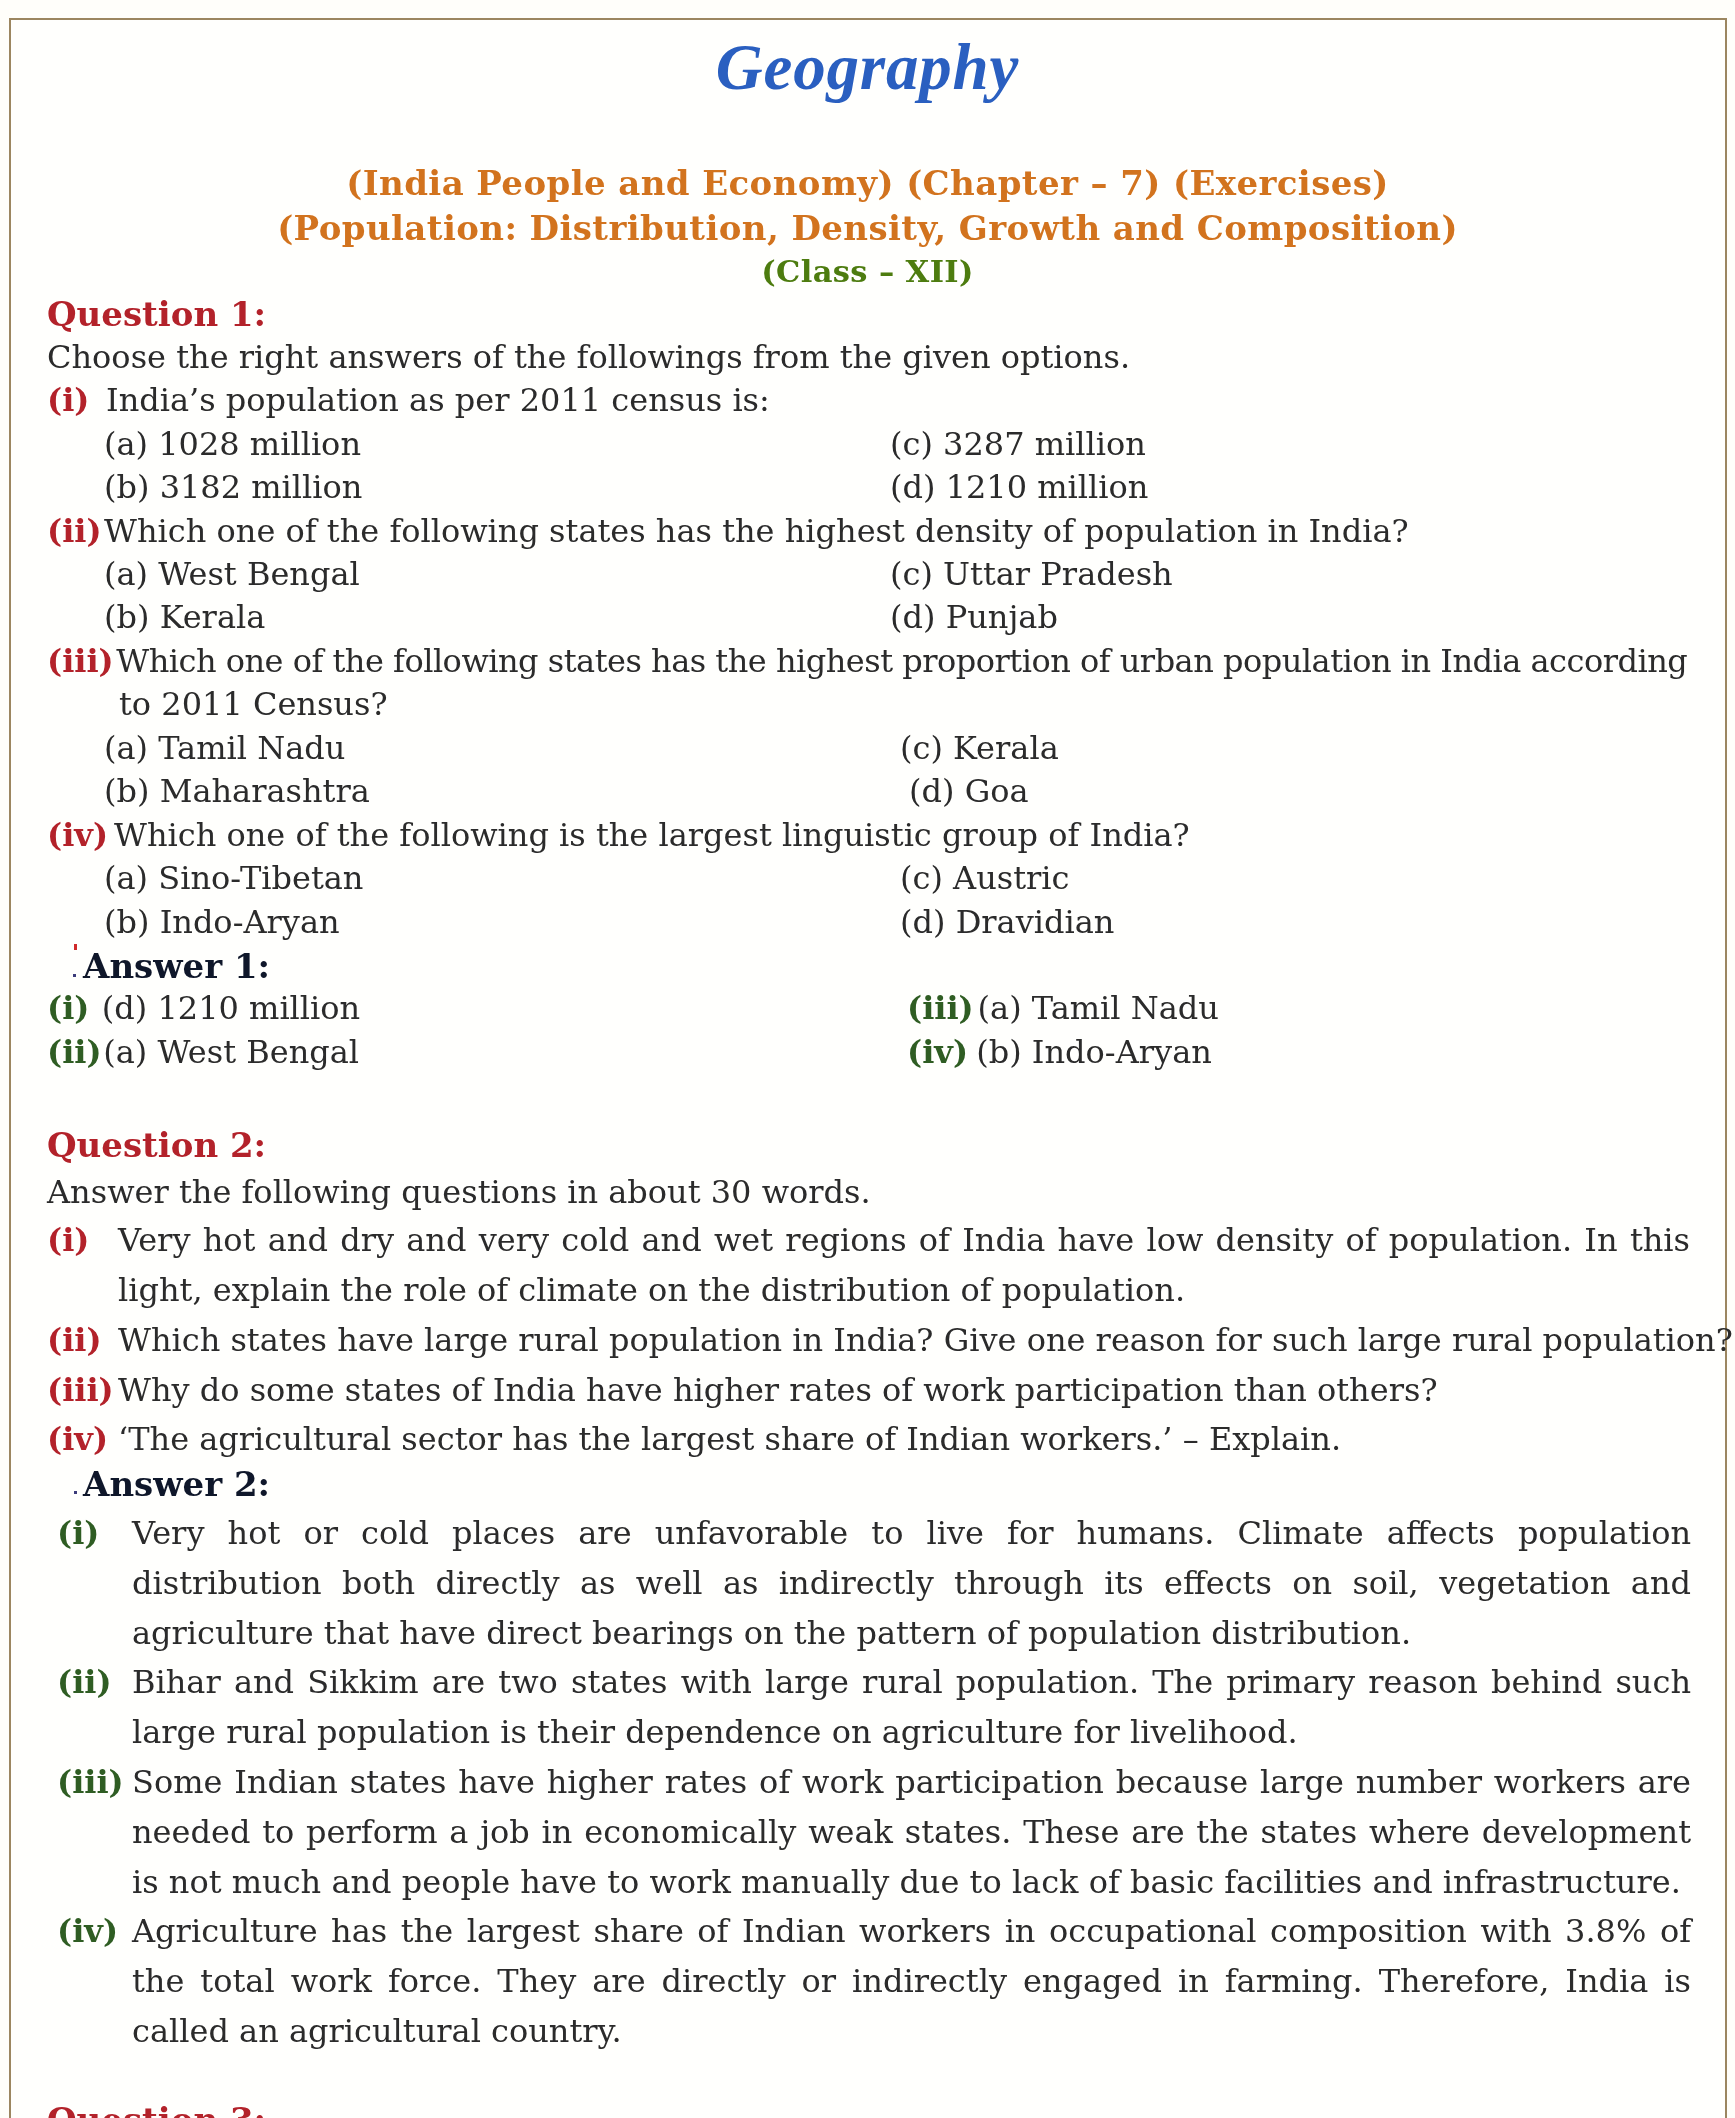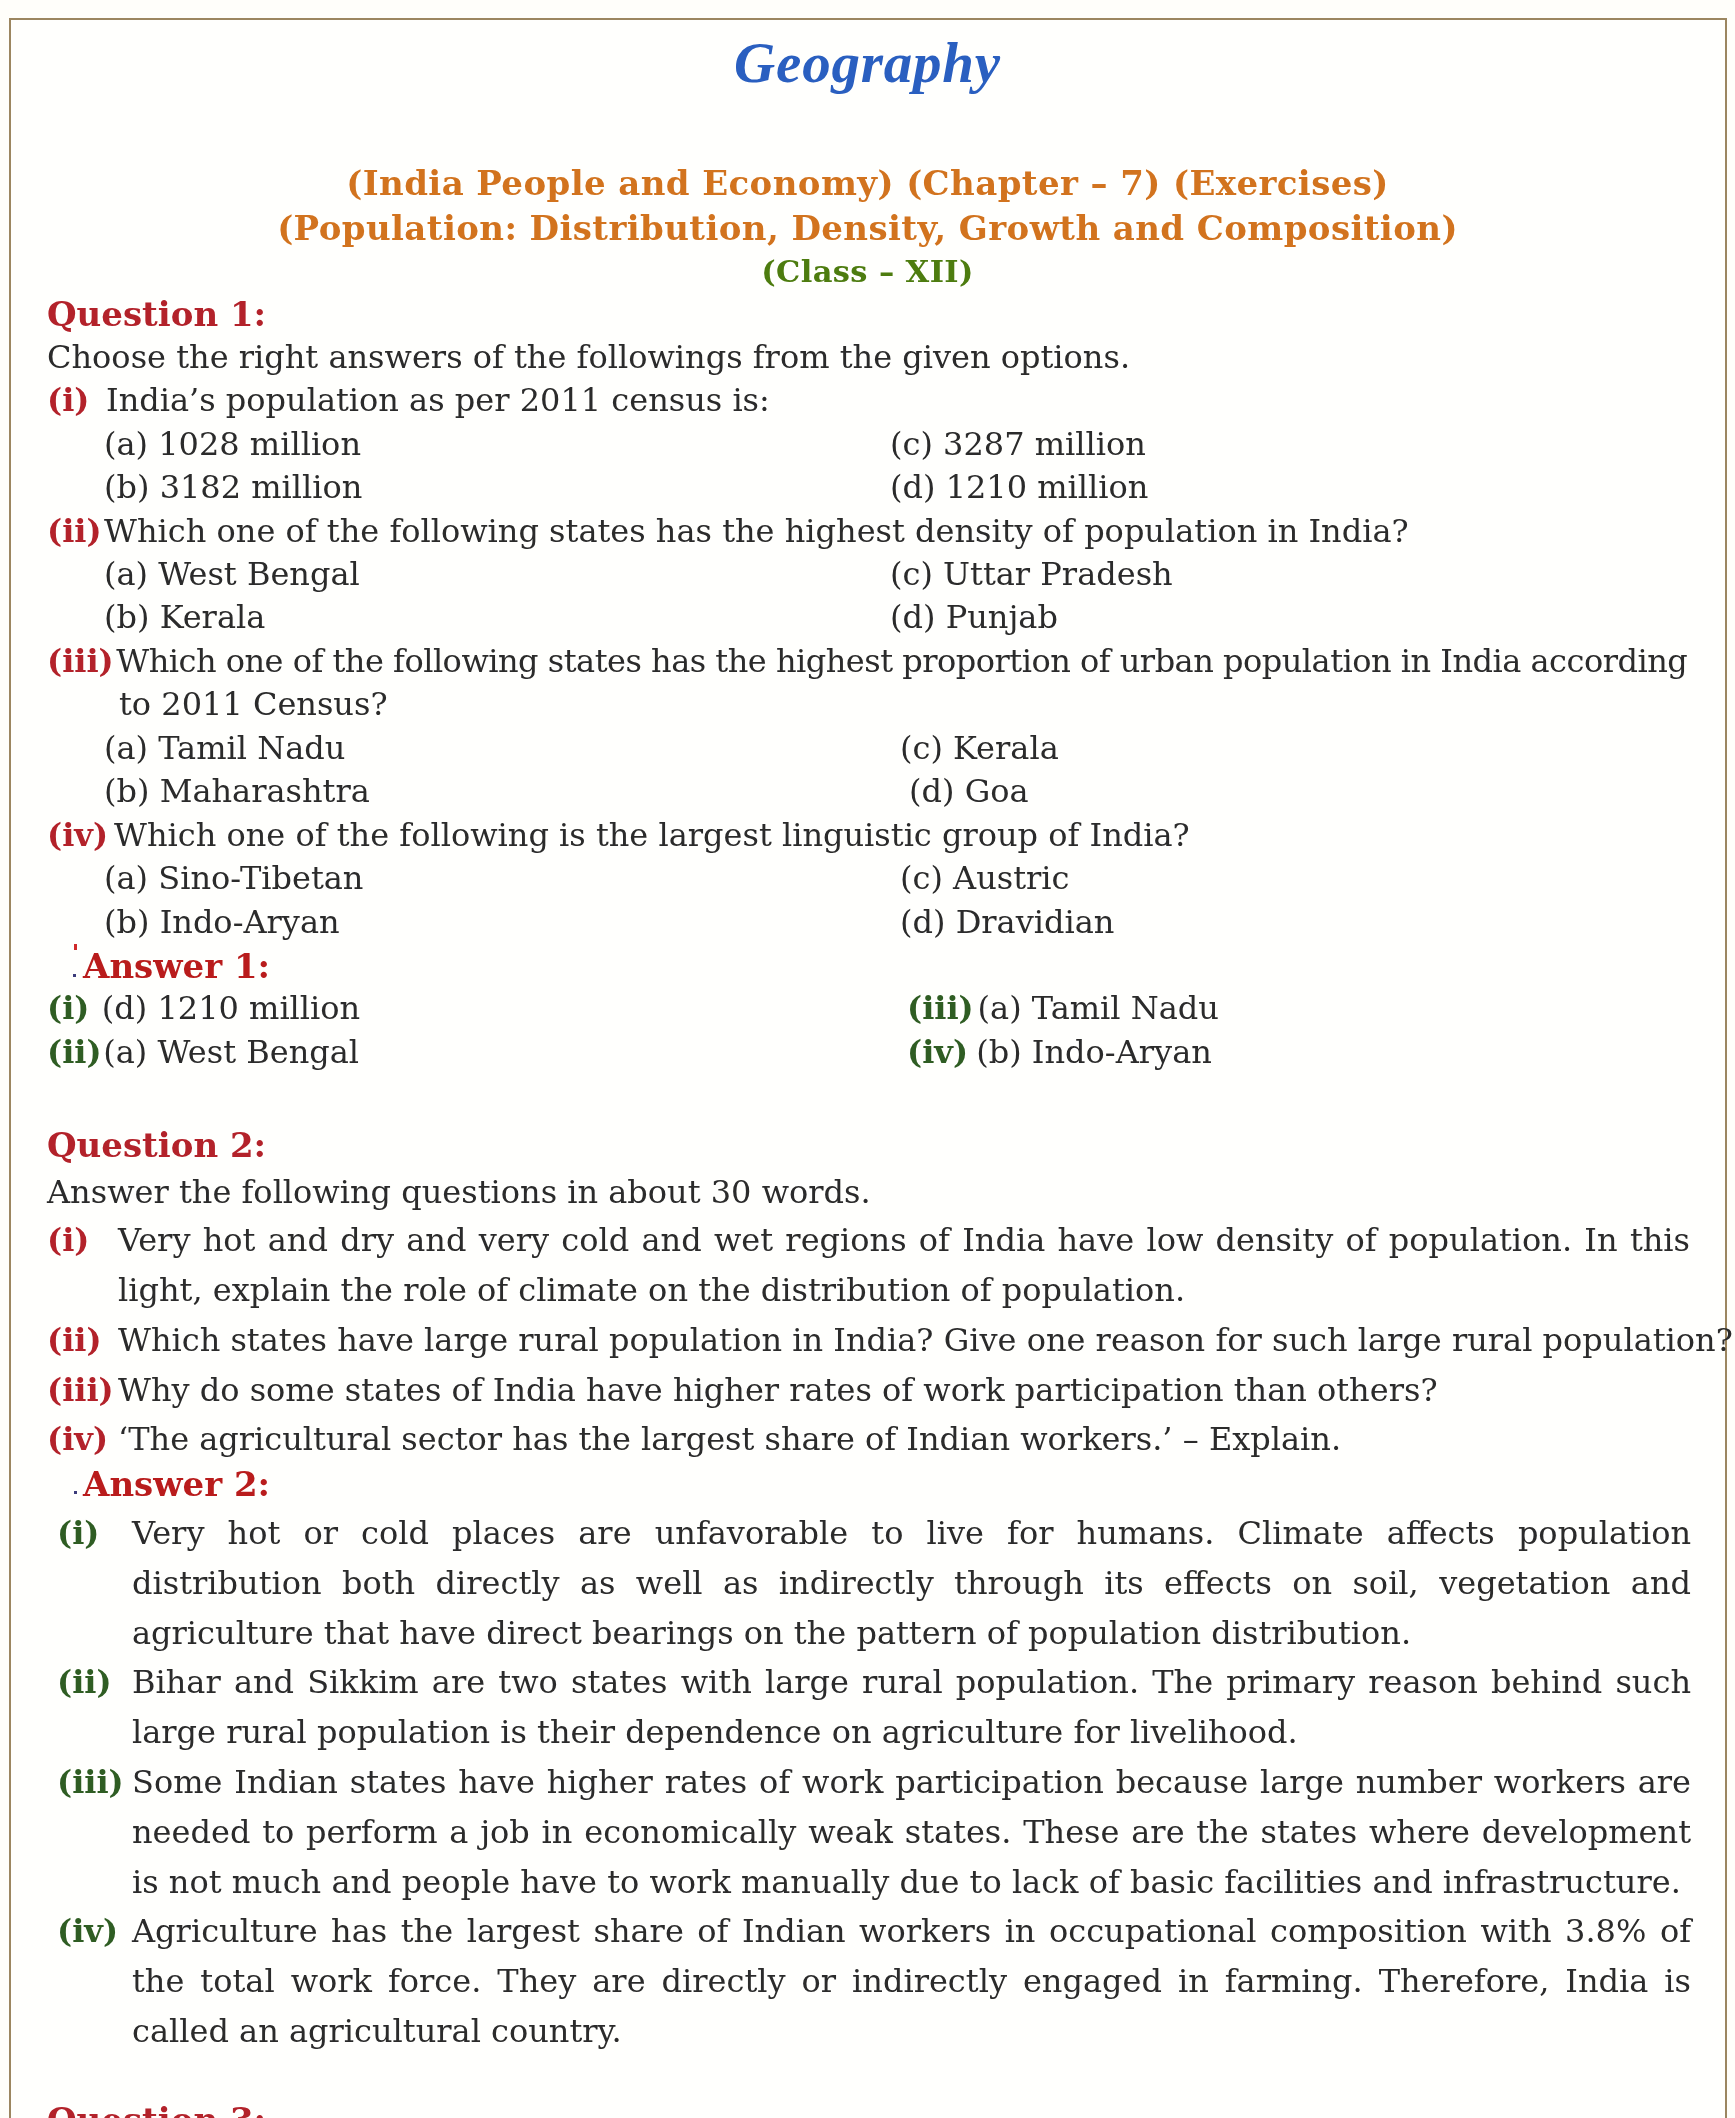--- a/index.html
+++ b/index.html
@@ -11,31 +11,31 @@
   }
   .frame {
     position: absolute; left: 9.3px; top: 18px; width: 1718px; height: 2444px;
     border: 2.1px solid #9c8660; box-sizing: border-box;
     background: #fffffd;
   }
   .abs { position: absolute; white-space: nowrap; }
   .title {
     left: 0; width: 1735px; text-align: center; top: 30px;
     font-family: "Liberation Serif", "DejaVu Serif", serif;
-    font-style: italic; font-weight: bold; font-size: 57px; color: #2a5fc0;
+    font-style: italic; font-weight: bold; font-size: 65px; color: #2a5fc0;
     letter-spacing: 0.8px;
   }
   .sub {
     left: 0; width: 1735px; text-align: center;
     font-family: "DejaVu Serif", serif; font-weight: bold; font-size: 34px;
     color: #d2731e; letter-spacing: 0.4px;
   }
   .cls { color: #4d7c0f; font-size: 30.5px; }
   .qhead { font-family: "DejaVu Serif", serif; font-weight: bold; color: #b3222a; font-size: 34px; left: 47px; }
-  .ahead { font-family: "DejaVu Serif", serif; font-weight: bold; color: #b91c1c; font-size: 34px; }
+  .ahead { font-family: "DejaVu Serif", serif; font-weight: bold; color: #0f172a; font-size: 34px; }
   .text { font-size: 32px; color: #2b2b2b; }
   .mk { font-weight: bold; color: #b3222a; font-size: 32px; }
   .mk-g { font-weight: bold; color: #2f5d23; font-size: 32px; }
   .para {
     position: absolute; font-size: 32px; line-height: 50px; text-align: justify;
     text-align-last: left; white-space: normal;
   }
   .opt { position: absolute; font-size: 32px; white-space: nowrap; }
   .tick { position: absolute; width: 2.5px; height: 6px; background: #d02a2a; }
   .dot { position: absolute; width: 3px; height: 3px; background: #3b3b7a; }

